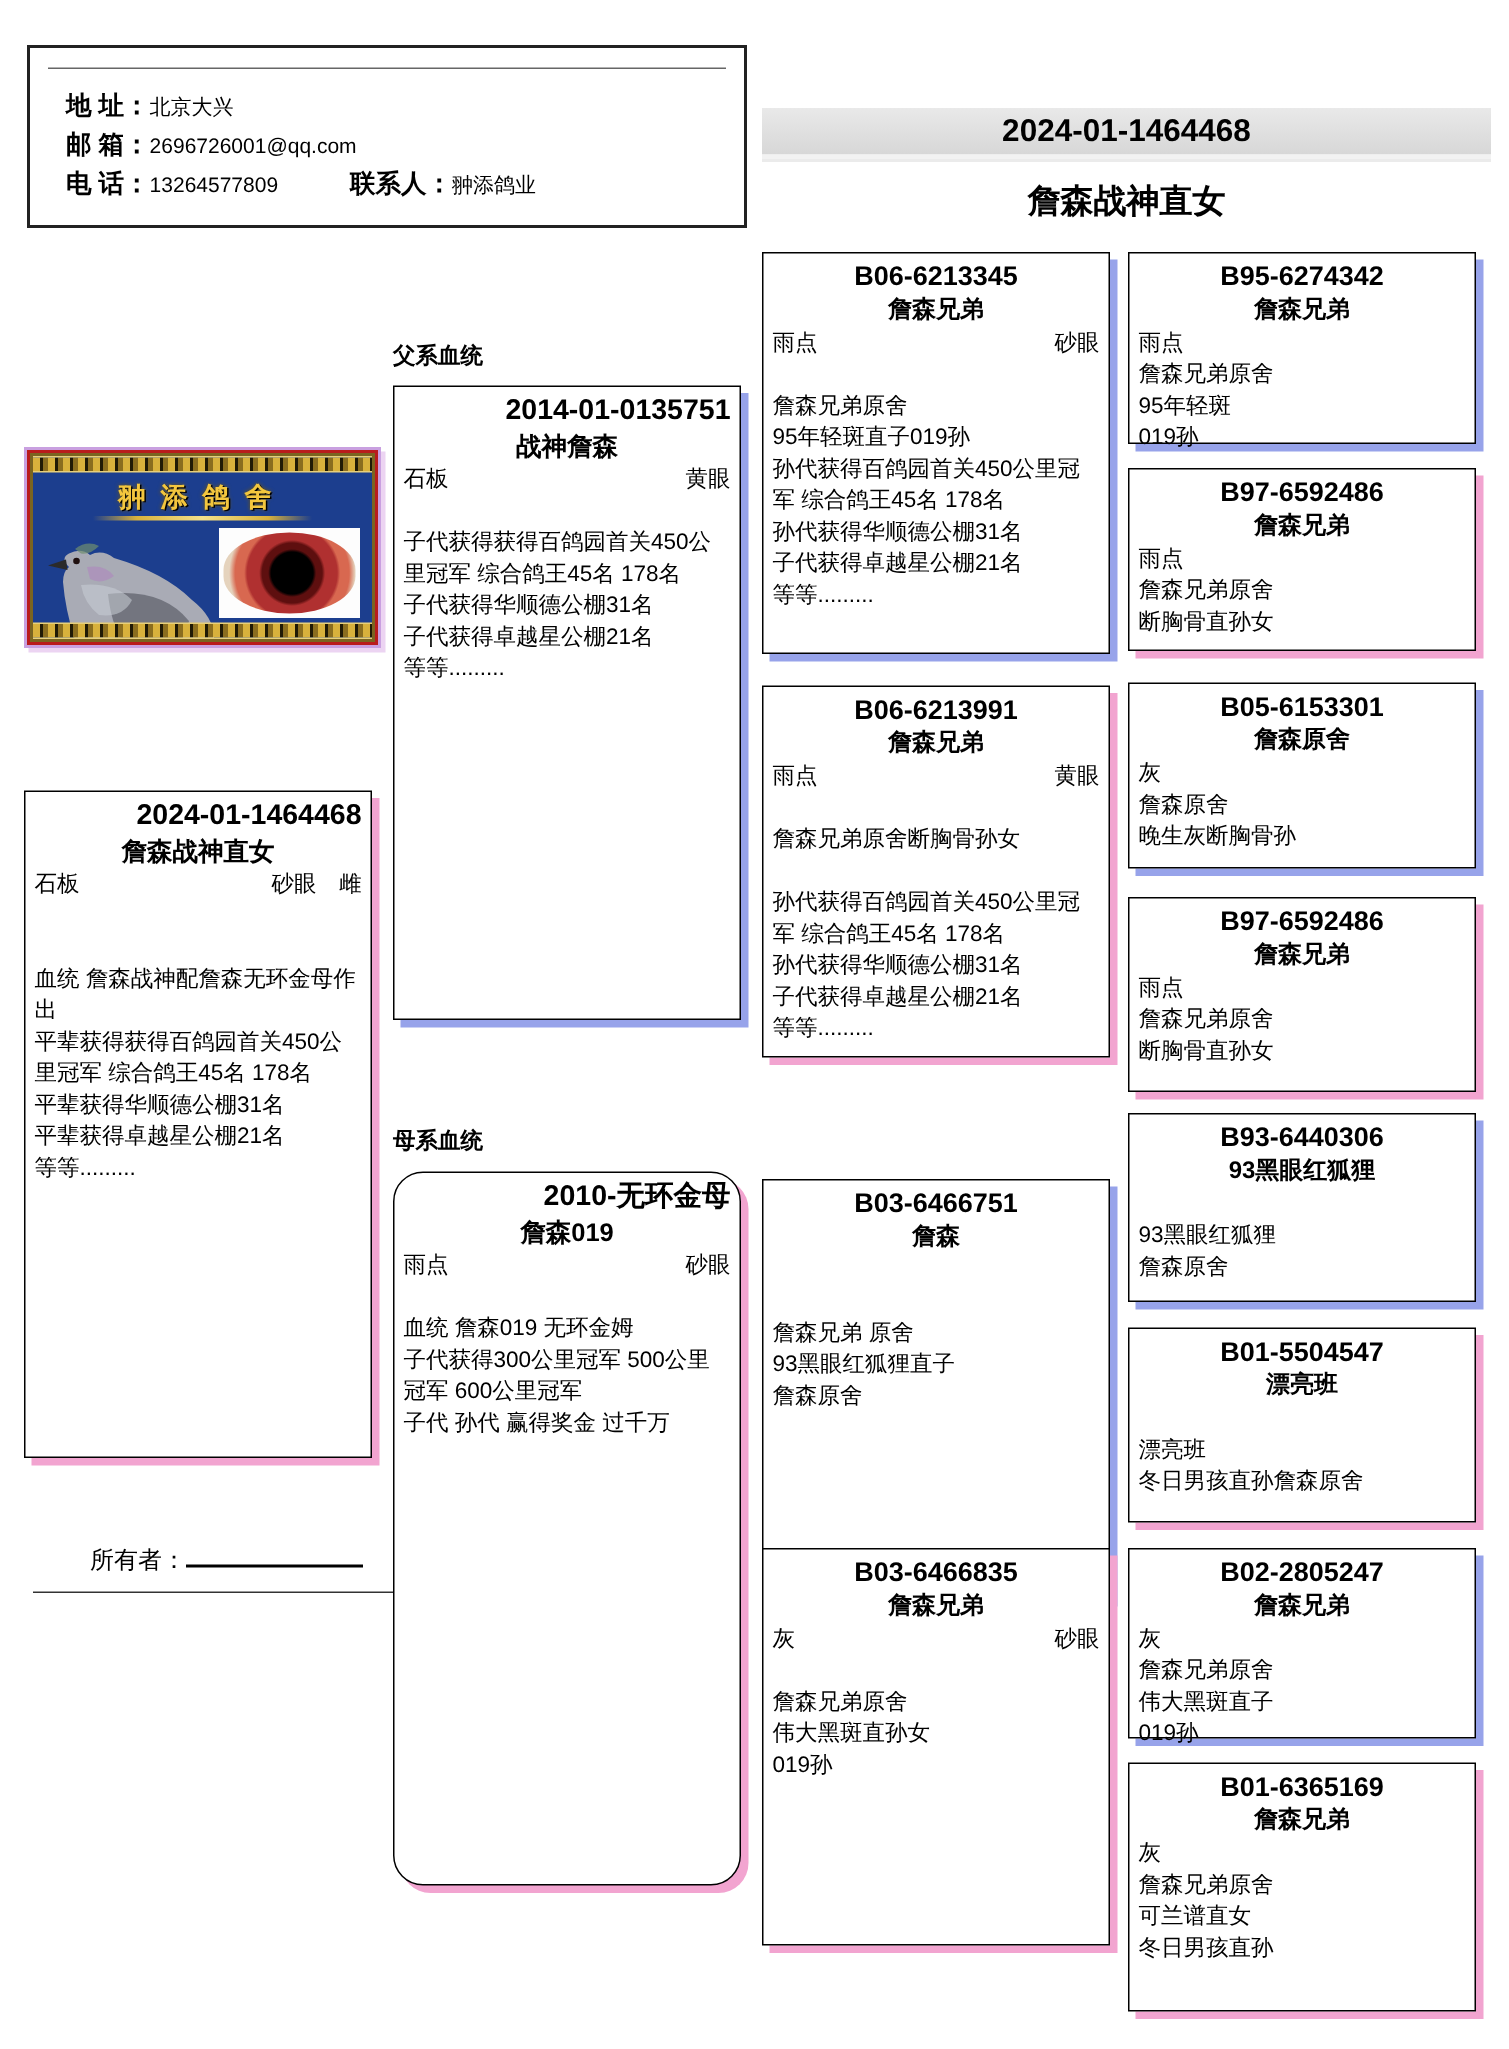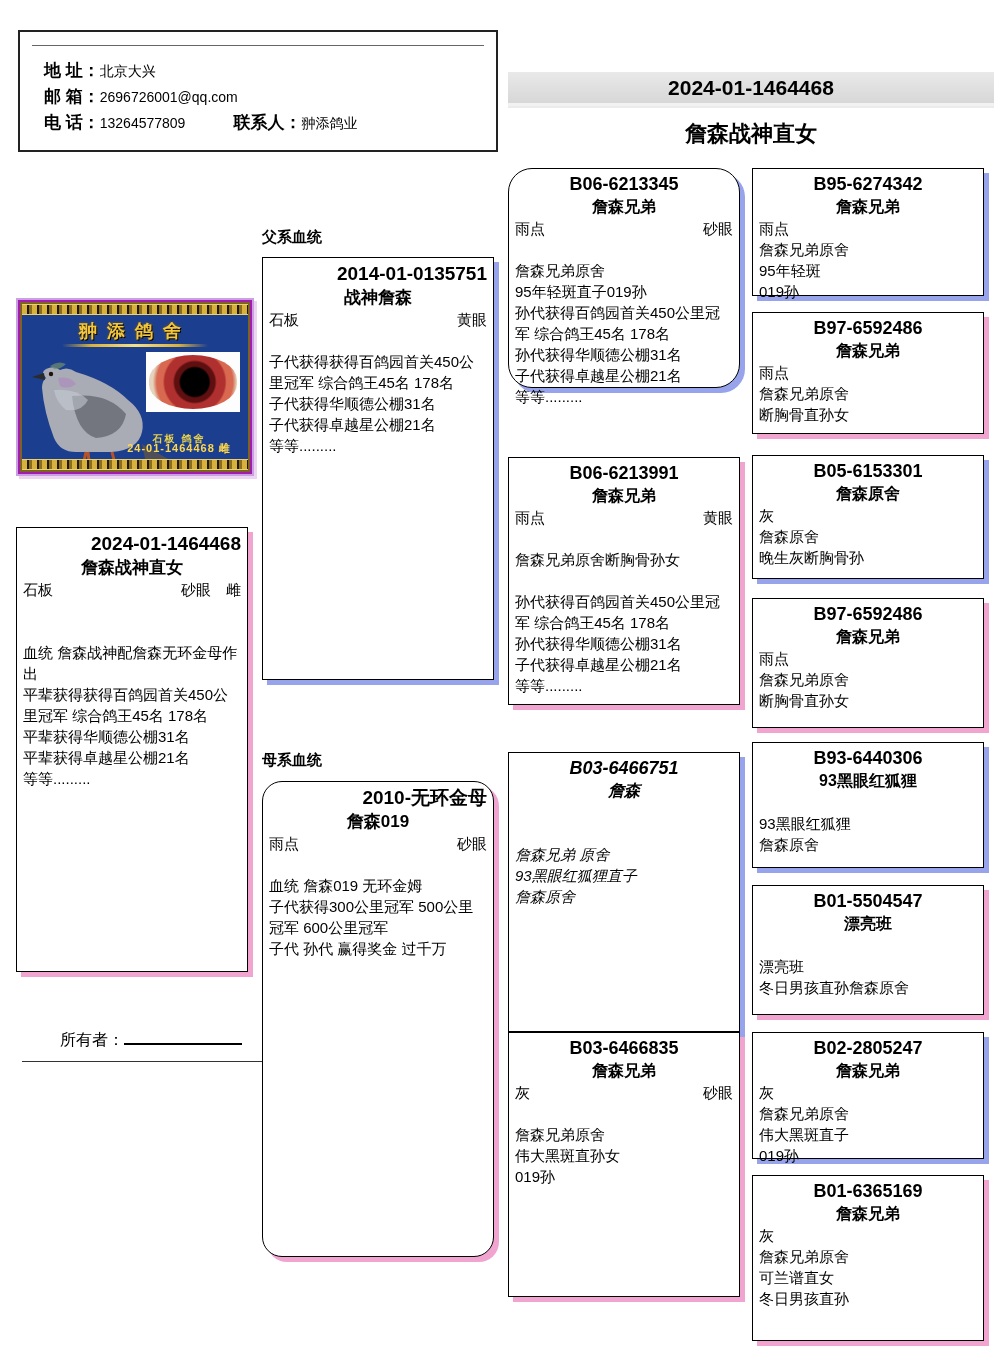--- a/index.html
+++ b/index.html
@@ -32,22 +32,22 @@
     display:flex; align-items:center; justify-content:center;
     font-weight:bold; font-size:21px;
   }
   .header-name {
     position:absolute; left:508px; top:119px; width:486px;
     text-align:center; font-weight:bold; font-size:22px;
   }
 
   
   .photo {
-    position:absolute; left:16px; top:298px; width:238px; height:178px;
-    background:#a21caf; border:2px solid #c9a0e0;
+    position:absolute; left:16px; top:298px; width:238px; height:134px;
+    background:#b91c1c; border:2px solid #c9a0e0;
     box-shadow:3px 3px 0 #ecd4f2;
   }
   .photo-inner { position:absolute; inset:2px; border:2px solid #7a6420; background:#1c3e8e; overflow:hidden; }
   .photo-band {
     position:absolute; left:0; right:0; height:11px;
     background:repeating-linear-gradient(90deg,#d8b13c 0 5px,#201a05 5px 7px,#8a6d1f 7px 10px);
     border-top:1px solid #e7cf7a; border-bottom:1px solid #e7cf7a;
   }
   .photo-band.top { top:0; } .photo-band.bottom { bottom:0; }
   .photo-banner {
@@ -194,21 +194,21 @@
     <div class="card-attrs">
       <span>雨点</span>
       <span>砂眼</span>
     </div>
     <div class="card-body">
 血统 詹森019 无环金姆
 子代获得300公里冠军 500公里冠军 600公里冠军
 子代 孙代 赢得奖金 过千万</div>
   </div>
 
-  <div class="card blue" style="left:508px; top:168px; height:220px;border-radius:24px;">
+  <div class="card blue" style="left:508px; top:168px; height:268px;">
     <div class="card-ring">B06-6213345</div>
     <div class="card-name">詹森兄弟</div>
     <div class="card-attrs">
       <span>雨点</span>
       <span>砂眼</span>
     </div>
     <div class="card-body">
 詹森兄弟原舍
 95年轻斑直子019孙
 孙代获得百鸽园首关450公里冠军 综合鸽王45名 178名
@@ -226,21 +226,21 @@
     </div>
     <div class="card-body">
 詹森兄弟原舍断胸骨孙女
 
 孙代获得百鸽园首关450公里冠军 综合鸽王45名 178名
 孙代获得华顺德公棚31名
 子代获得卓越星公棚21名
 等等.........</div>
   </div>
 
-  <div class="card blue" style="left:508px; top:752px; height:280px;font-style:italic;">
+  <div class="card blue" style="left:508px; top:786px; height:280px;">
     <div class="card-ring">B03-6466751</div>
     <div class="card-name">詹森</div>
     <div class="card-attrs">
       <span></span>
       <span></span>
     </div>
     <div class="card-body">
 詹森兄弟 原舍
 93黑眼红狐狸直子
 詹森原舍</div>

